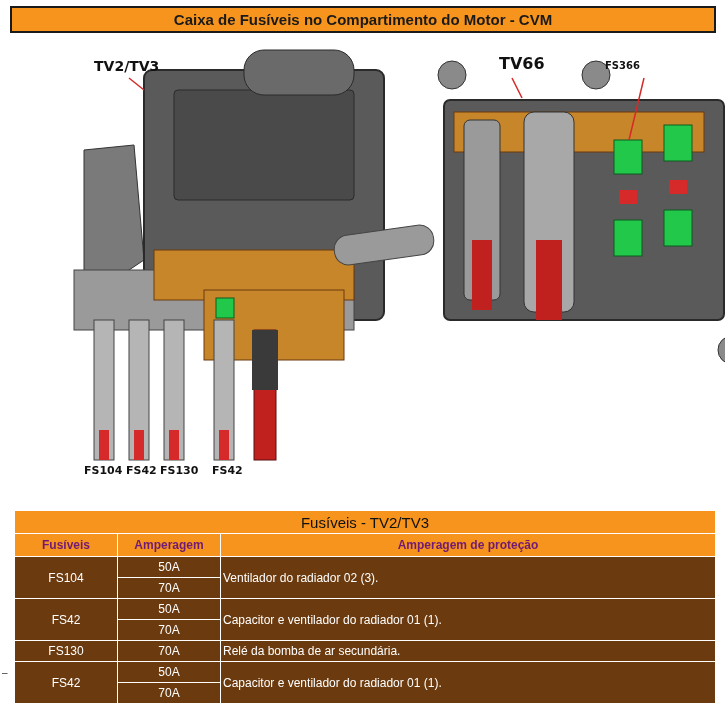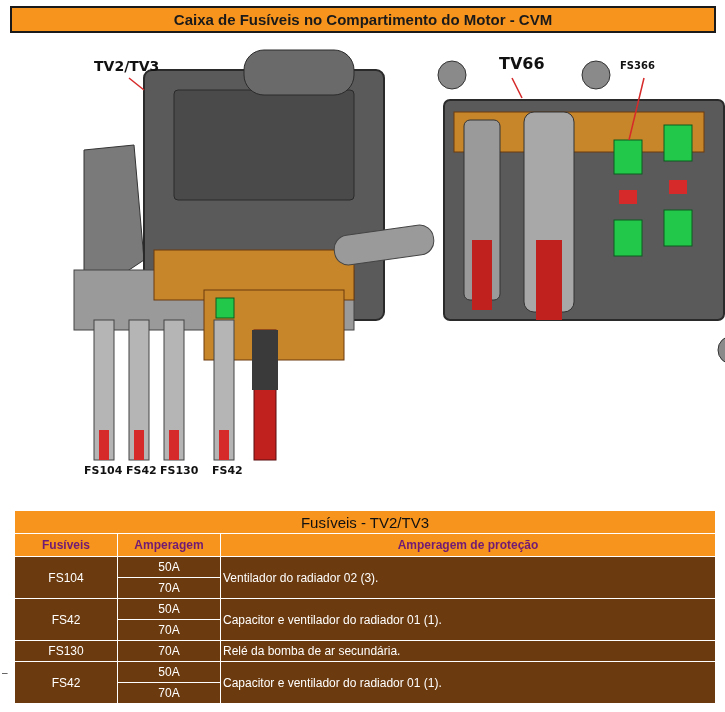--- a/index.html
+++ b/index.html
@@ -66,21 +66,21 @@
       <rect x="570" y="180" width="28" height="36" fill="#22c84a" stroke="#0d5a1f"></rect>
       <rect x="620" y="85" width="28" height="36" fill="#22c84a" stroke="#0d5a1f"></rect>
       <rect x="625" y="140" width="18" height="14" fill="#d62a2a"></rect>
       <rect x="620" y="170" width="28" height="36" fill="#22c84a" stroke="#0d5a1f"></rect>
       <line x1="468" y1="38" x2="478" y2="58" stroke="#d62a2a" stroke-width="1.5"></line>
       <line x1="600" y1="38" x2="585" y2="100" stroke="#d62a2a" stroke-width="1.5"></line>
     </g>
   </svg>
   <div class="callout" style="left:50px;top:18px;font-size:14px;">TV2/TV3</div>
   <div class="callout" style="left:455px;top:14px;font-size:16px;">TV66</div>
-  <div class="callout" style="left:576px;top:20px;font-size:10px;">FS366</div>
+  <div class="callout" style="left:561px;top:20px;font-size:10px;">FS366</div>
   <div class="fs-label" style="left:40px;top:424px;">FS104</div>
   <div class="fs-label" style="left:82px;top:424px;">FS42</div>
   <div class="fs-label" style="left:116px;top:424px;">FS130</div>
   <div class="fs-label" style="left:168px;top:424px;">FS42</div>
 </div>
 
 <div class="dash">–</div>
 
 <table class="fuse-table">
   <tbody>

